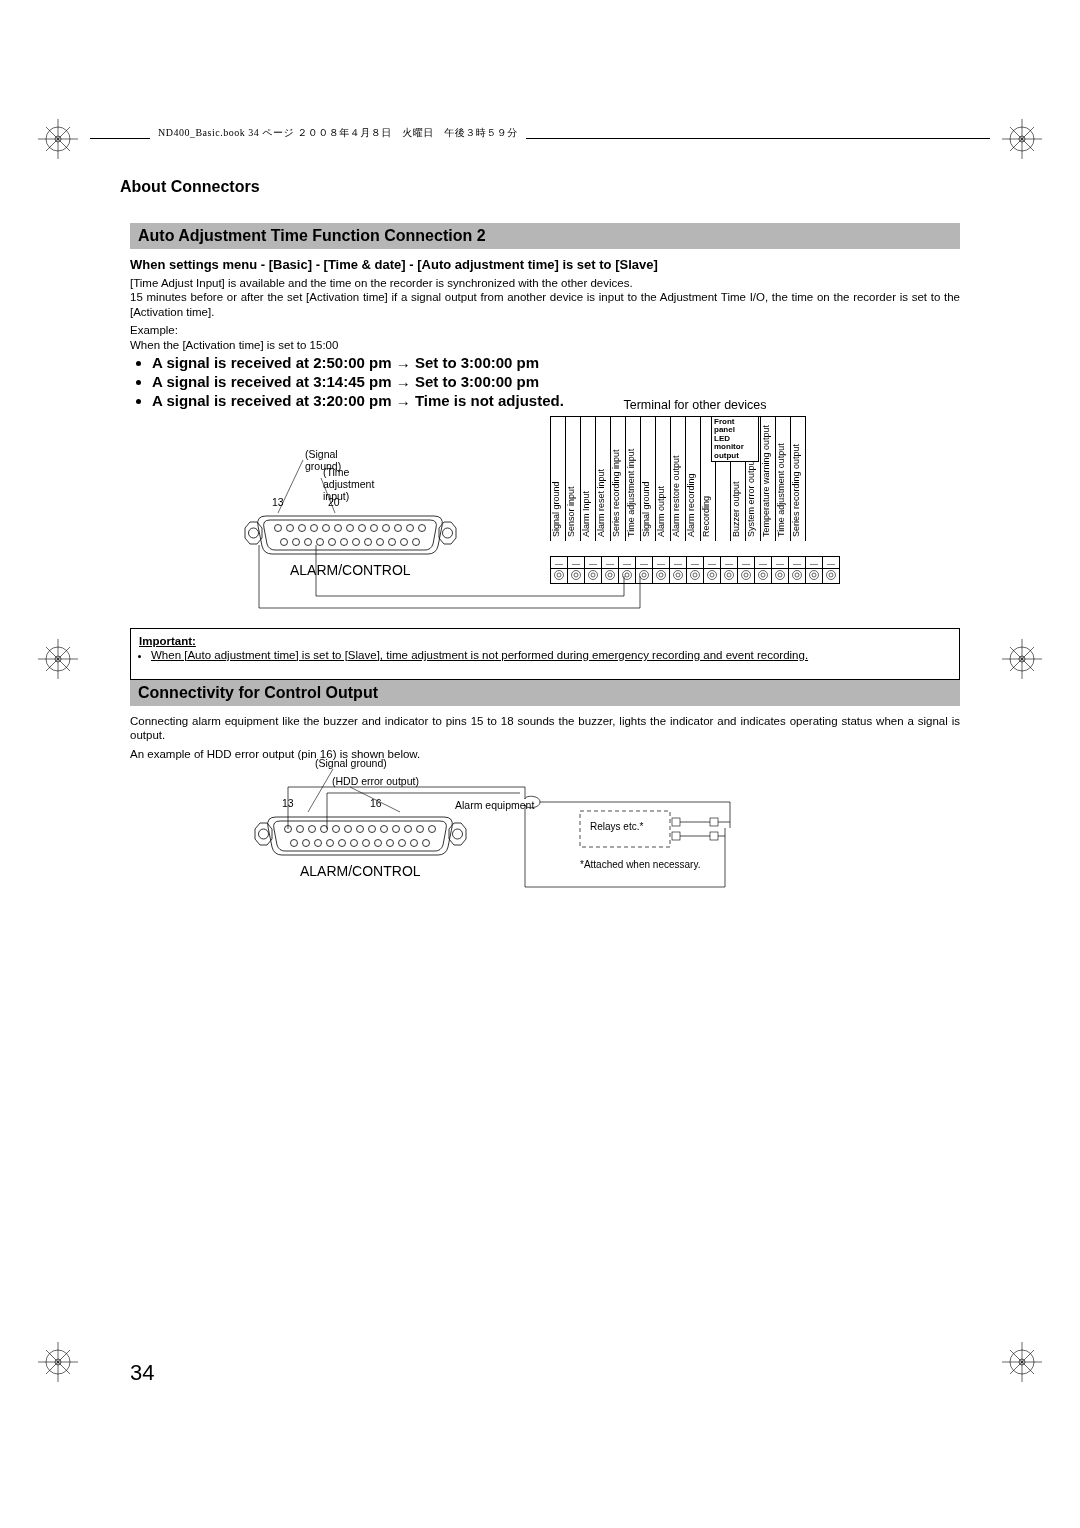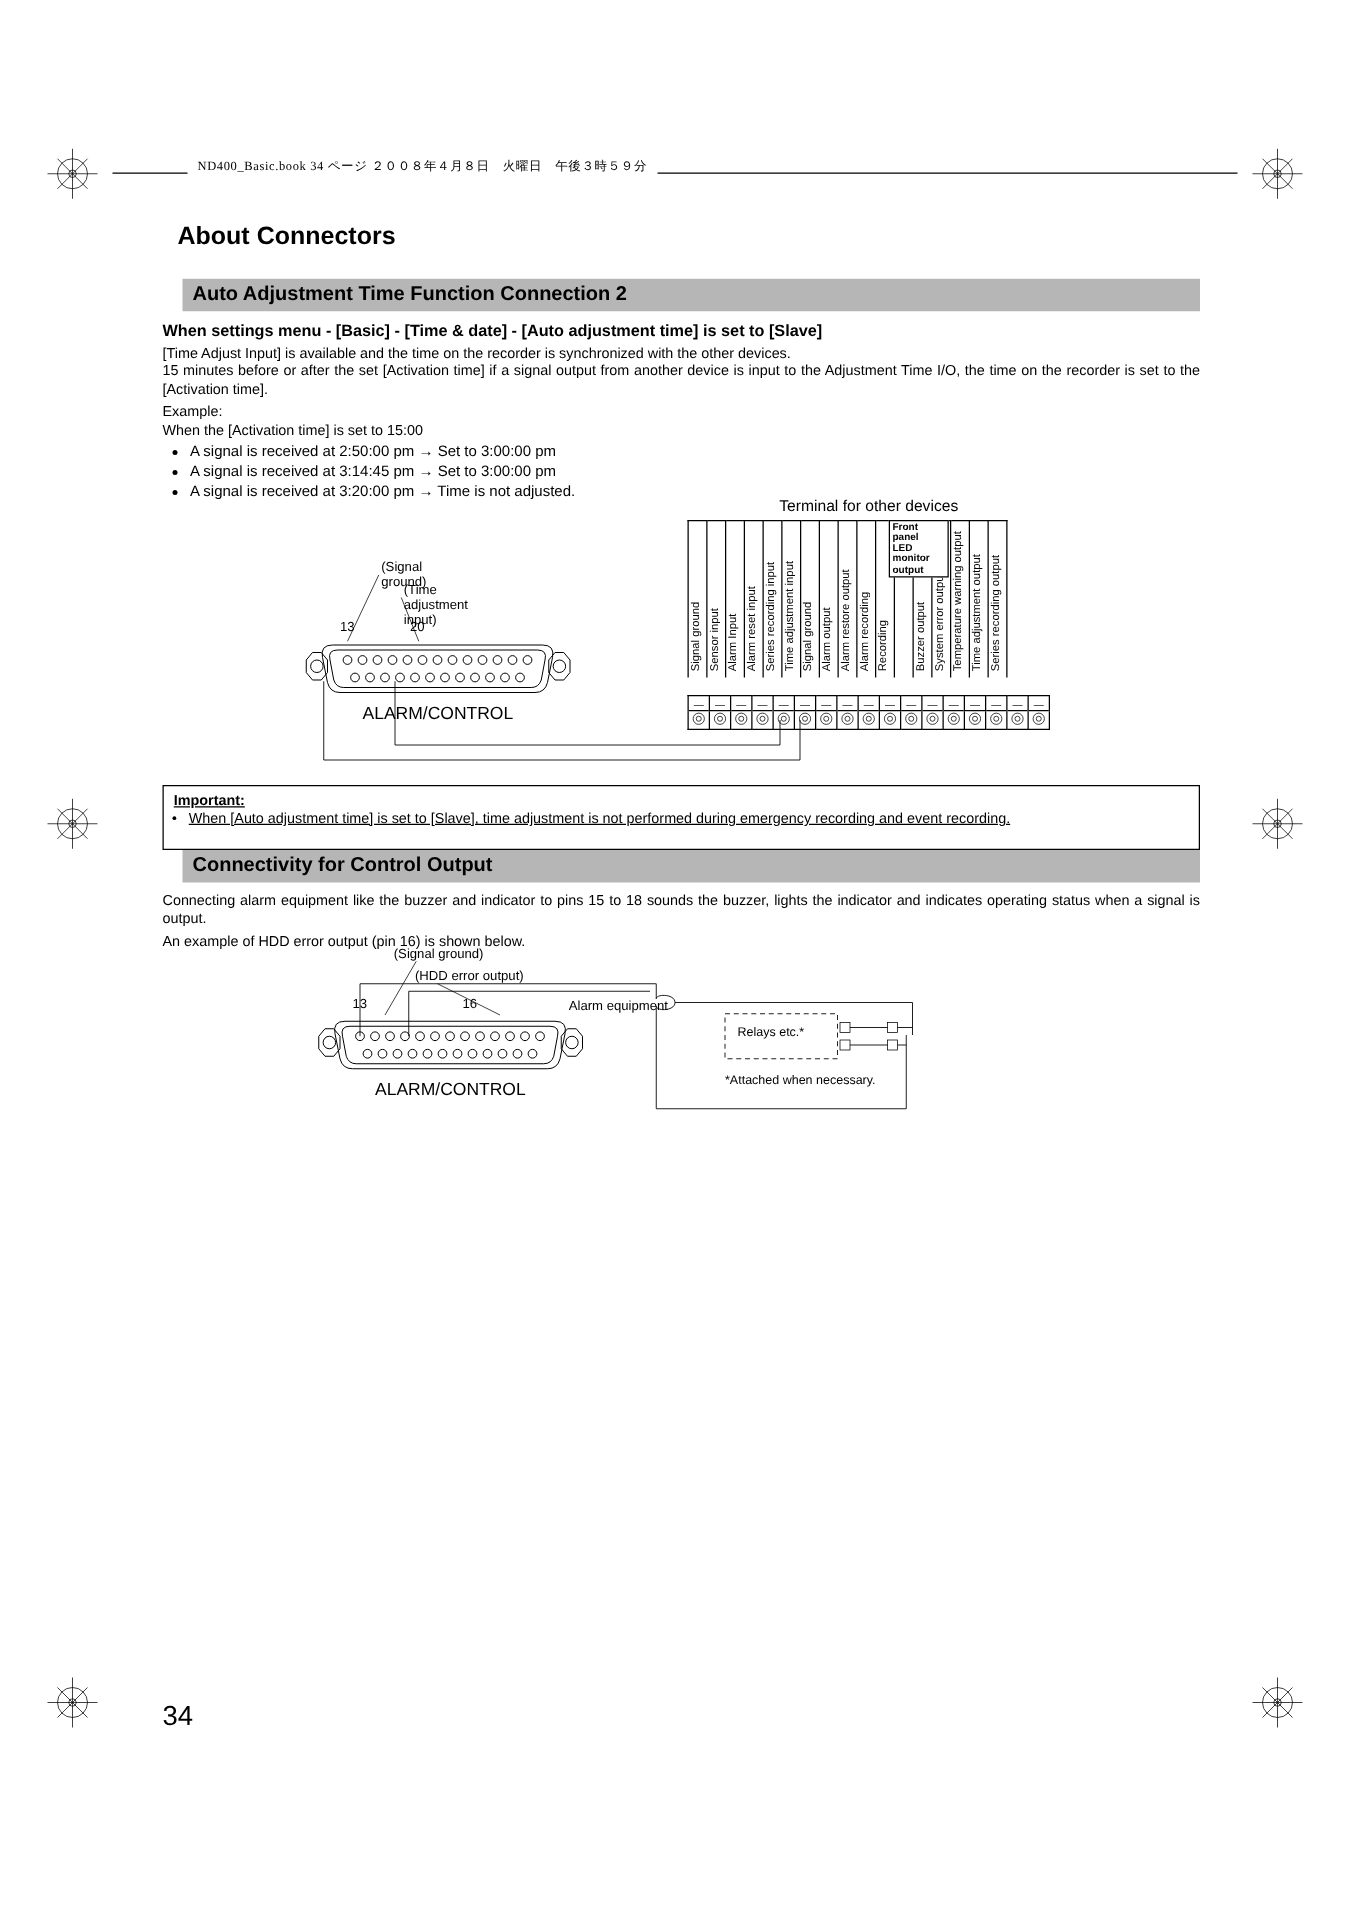--- a/index.html
+++ b/index.html
@@ -30,47 +30,47 @@
     left: 150px;
     top: 126px;
     font-size: 10px;
     font-family: "Times New Roman", serif;
     background: #fff;
     padding: 0 8px;
     letter-spacing: 0.5px;
   }
   .title {
     position: absolute;
-    left: 142px;
+    left: 120px;
     top: 178px;
-    font-size: 20px;
+    font-size: 16px;
     font-weight: bold;
   }
   .section-bar {
     background: #b6b6b6;
     padding: 4px 8px;
     font-size: 16px;
     font-weight: bold;
     color: #000;
-    margin-left: 16px;
   }
   .subhead {
     font-size: 13px;
     font-weight: bold;
     margin: 8px 0 4px 0;
   }
   .body-text {
     font-size: 11.5px;
     line-height: 1.25;
     text-align: justify;
   }
   .example-list {
-    font-size: 12px;
+    font-size: 15px;
     margin: 2px 0;
     padding-left: 22px;
+    font-weight: bold;
   }
   .example-list li { margin-bottom: 2px; }
   .important-box {
     border: 0.5px solid #000;
     padding: 6px 8px 6px 8px;
     font-size: 11.5px;
     margin-top: 8px;
   }
   .important-box .imp-label { font-weight: bold; }
   .important-box ul { margin: 2px 0 12px 12px; padding: 0; }

